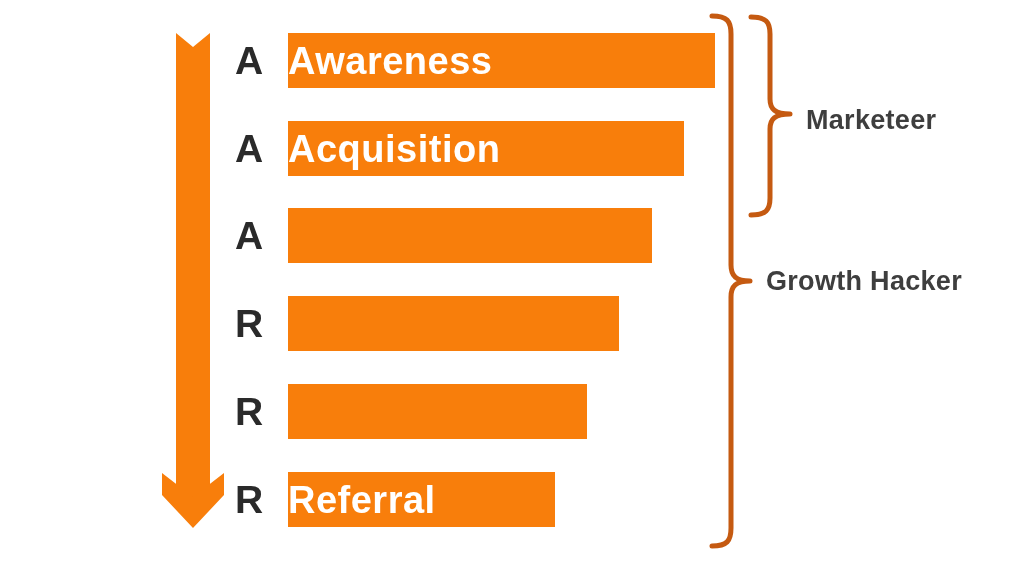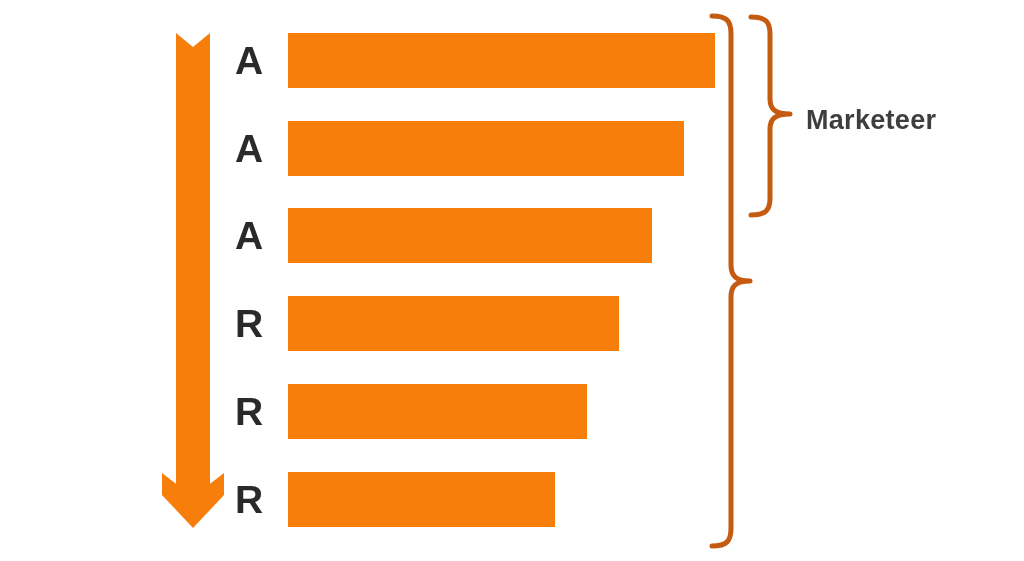--- a/index.html
+++ b/index.html
@@ -48,26 +48,25 @@
     height: 55px;
     background: var(--bar-orange);
   }
   .bar-label {
     position: absolute;
     left: 288px;
     top: 0;
     width: 338px;
     height: 55px;
     line-height: 56px;
-    text-align: right;
+    text-align: left;
     font-size: 38px;
     font-weight: 700;
     color: var(--bar-text);
     letter-spacing: 0.5px;
-    margin-top: 44px;
   }
   .side-label {
     position: absolute;
     height: 32px;
     line-height: 32px;
     font-size: 27px;
     font-weight: 700;
     color: var(--side-label-color);
     letter-spacing: 0.3px;
     white-space: nowrap;
@@ -96,39 +95,41 @@
   <div class="layer" id="rows">
     <div class="row" style="top: 33px;">
       <div class="letter">A</div>
       <div class="bar" style="width: 427px;"></div>
       <div class="bar-label">Awareness</div>
     </div>
 
     <div class="row" style="top: 121px;">
       <div class="letter">A</div>
       <div class="bar" style="width: 396px;"></div>
+      <div class="bar-label">Acquisition</div>
     </div>
 
     <div class="row" style="top: 208px;">
       <div class="letter">A</div>
       <div class="bar" style="width: 364px;"></div>
-      <div class="bar-label">Activation</div>
     </div>
 
     <div class="row" style="top: 296px;">
       <div class="letter">R</div>
       <div class="bar" style="width: 331px;"></div>
     </div>
 
     <div class="row" style="top: 384px;">
       <div class="letter">R</div>
       <div class="bar" style="width: 299px;"></div>
     </div>
 
     <div class="row" style="top: 472px;">
       <div class="letter">R</div>
       <div class="bar" style="width: 267px;"></div>
+      <div class="bar-label">Referral</div>
     </div>
   </div>
 
   <div class="side-label marketeer">Marketeer</div>
+  <div class="side-label growth-hacker">Growth Hacker</div>
 
 </div>
 
 </body></html>

